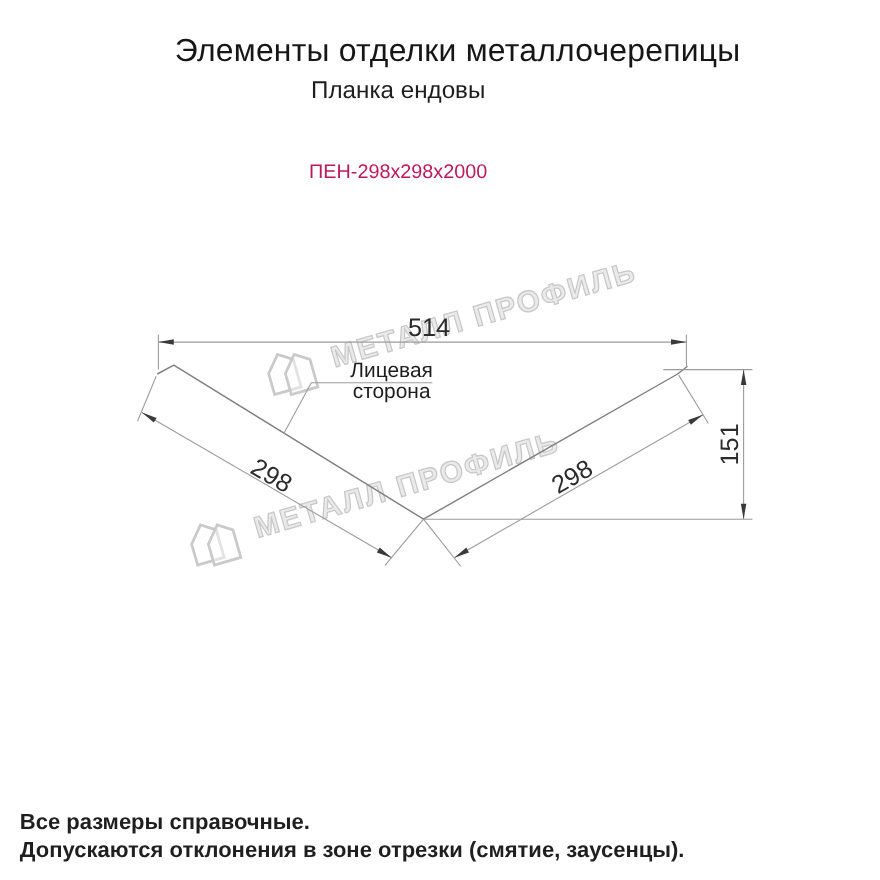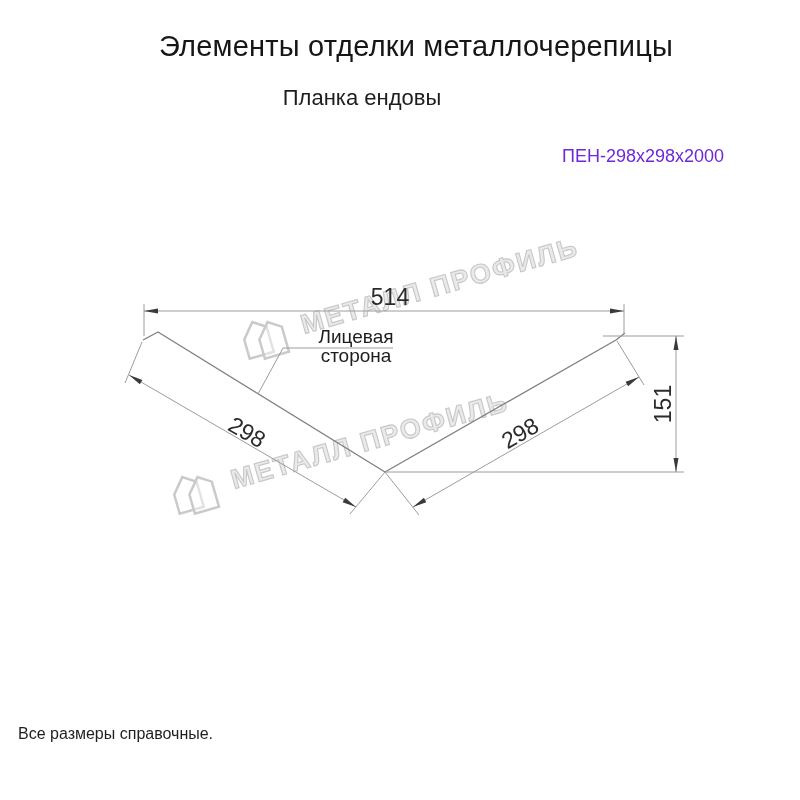--- a/index.html
+++ b/index.html
@@ -9,32 +9,32 @@
     font-family:"Liberation Sans","DejaVu Sans",sans-serif;
     -webkit-font-smoothing:antialiased;
   }
 
   
   .page-title{
     position:absolute;left:0;top:30px;width:770px;
     text-align:center;font-size:29px;color:#161616;letter-spacing:0.2px;padding-left:31px;
   }
   .subtitle{
-    position:absolute;left:0;top:82px;width:724px;
+    position:absolute;left:0;top:66px;width:724px;
     text-align:center;font-size:22px;color:#1d1d1d;line-height:31px;
   }
   .product-code{
     position:absolute;left:0;top:146px;width:724px;
-    text-align:right;font-size:18px;color:#6d28d9;
+    text-align:center;font-size:18px;color:#be185d;
   }
 
   
   .footnotes{
-    position:absolute;left:18px;top:721px;width:700px;
-    font-size:16px;color:#1f1f1f;line-height:25px;
+    position:absolute;left:18px;top:736px;width:700px;
+    font-size:20px;color:#1f1f1f;line-height:25px;font-weight:bold;
   }
 
   
   .watermark{
     position:absolute;display:flex;align-items:center;gap:6px;
     transform:rotate(-16deg);transform-origin:0 50%;
     pointer-events:none;white-space:nowrap;z-index:1;
   }
   .wm-1{left:240px;top:318px;height:50px;}
   .wm-2{left:170px;top:473px;height:50px;}
@@ -127,13 +127,14 @@
 
   <g>
     <path class="thin" d="M258,394 L283,348 L393,348"></path>
     <text class="small" x="356" y="343" text-anchor="middle">Лицевая</text>
     <text class="small" x="356" y="362" text-anchor="middle">сторона</text>
   </g>
 </svg>
 
 <div class="footnotes">
   <div>Все размеры справочные.</div>
+  <div>Допускаются отклонения в зоне отрезки (смятие, заусенцы).</div>
 </div>
 
 </body></html>

